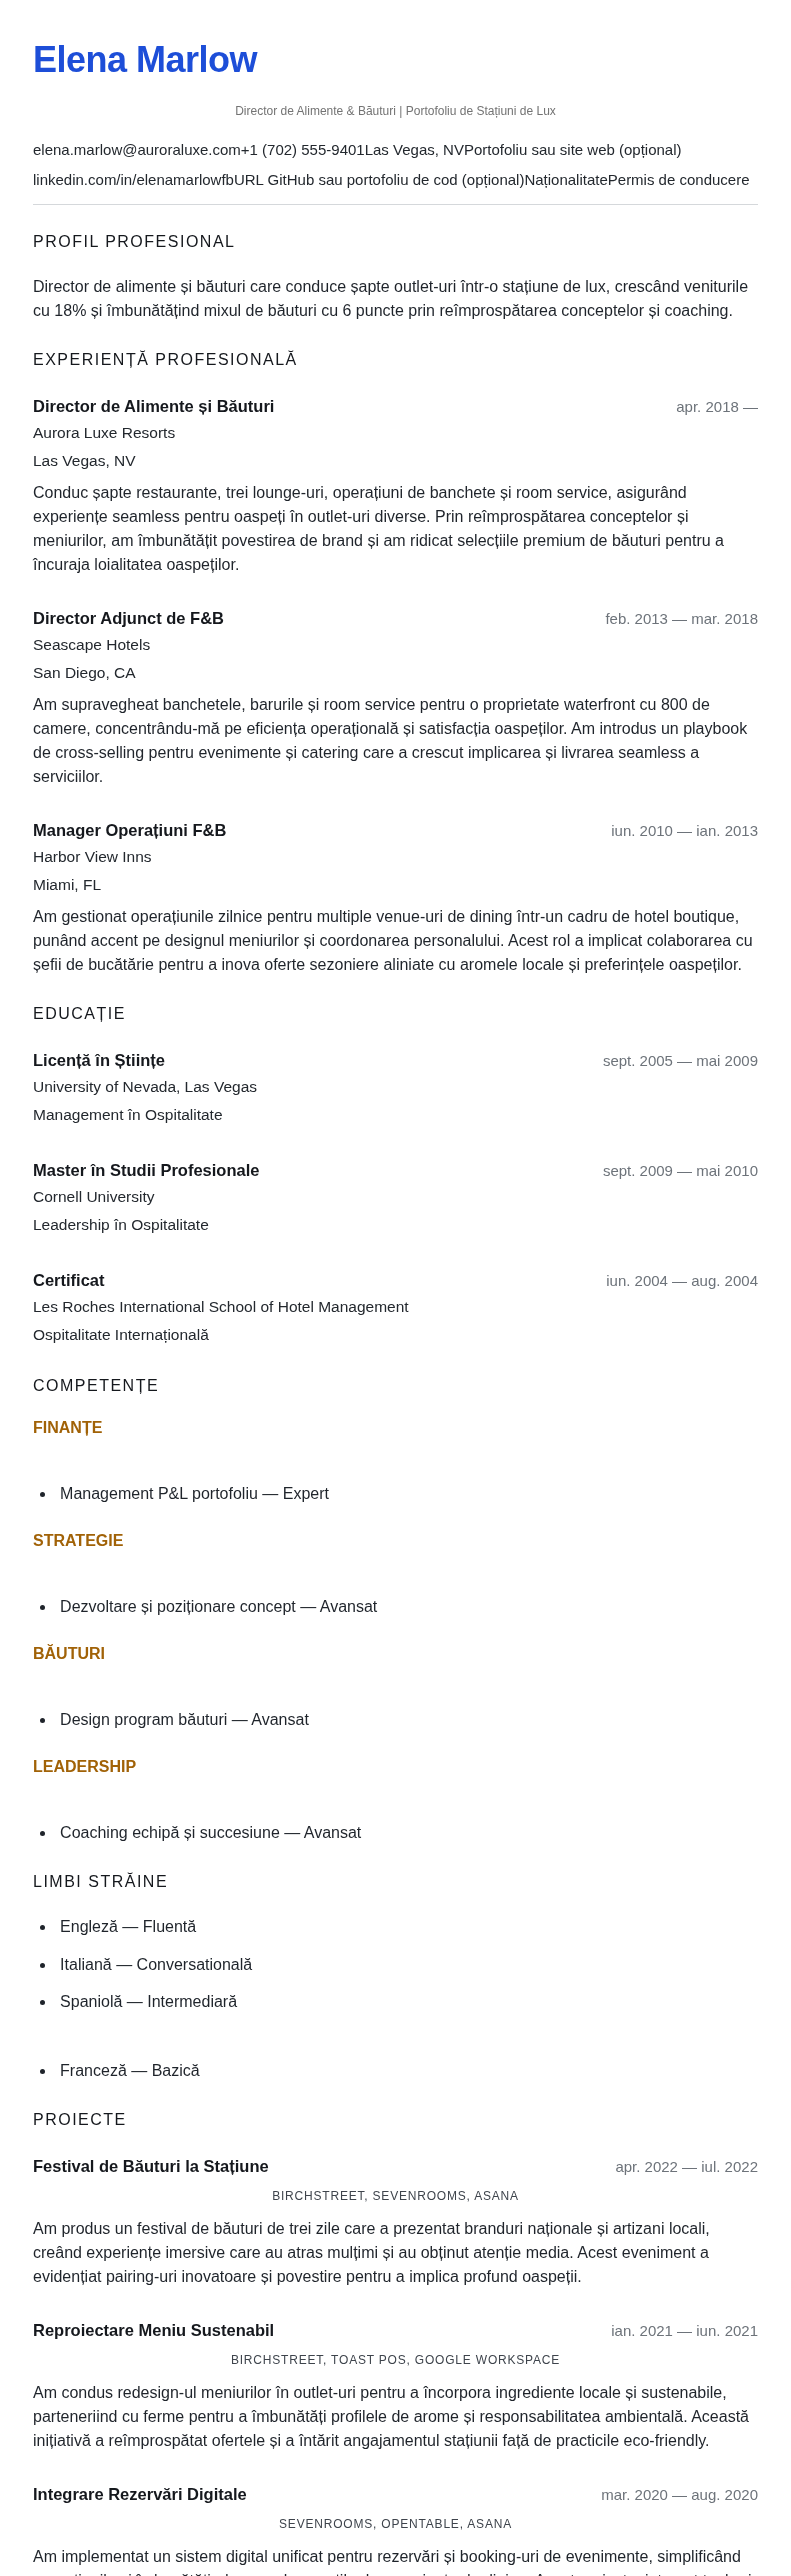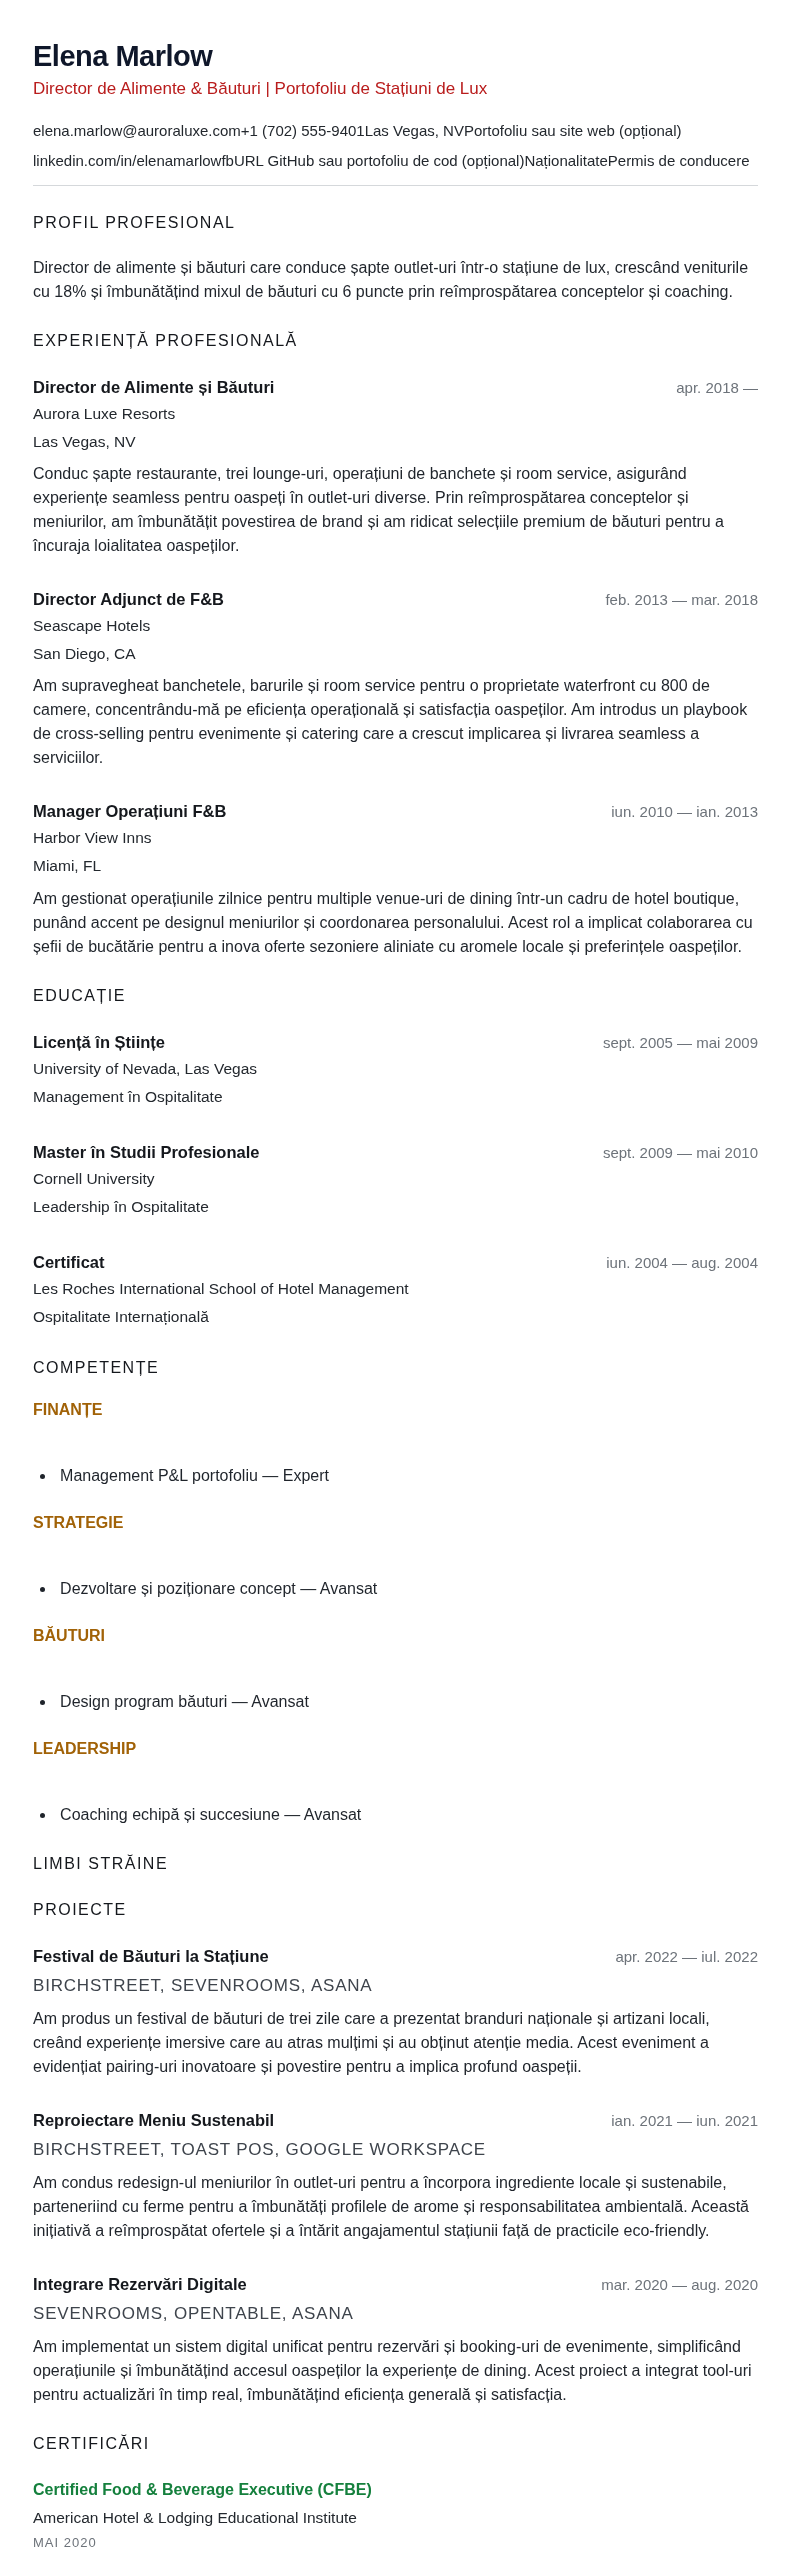--- a/index.html
+++ b/index.html
@@ -6,32 +6,33 @@
   body {
     width: 791px;
     font-family: "Liberation Sans", "DejaVu Sans", sans-serif;
     color: #1f242b;
     -webkit-font-smoothing: antialiased;
   }
   .page { padding: 40px 33px 57px 33px; }
 
   
   .name {
-    font-size: 29px;
+    font-size: 36px;
     font-weight: 700;
     letter-spacing: -0.5px;
-    color: #0f172a;
-    margin: 0 0 5px 0;
+    color: #1d4ed8;
+    margin: 0 0 23px 0;
     line-height: 1.12;
   }
   .subtitle {
-    font-size: 17px;
-    color: #b91c1c;
+    font-size: 12px;
+    color: #737373;
     margin: 0 0 14.4px 0;
     line-height: 1.4;
+    text-align: center;
   }
   .contact {
     font-size: 15px;
     color: #23282e;
     line-height: 30px;
     margin: 0 0 9.3px 0;
   }
   .contact span { display: inline-block; }
   .divider {
     border: none;
@@ -80,25 +81,26 @@
   }
   .entry-sub {
     grid-column: 1;
     font-size: 15.5px;
     color: #23282e;
     line-height: 28px;
   }
   .entry-desc { margin-top: 6.2px; }
 
   .proj-tools {
-    font-size: 17px;
+    font-size: 12px;
     letter-spacing: 0.8px;
     color: #3e444c;
     margin: 7.2px 0 10.3px 0;
     line-height: 20.6px;
+    text-align: center;
   }
 
   
   .skill-block { margin: 0 0 26px 0; }
   .skill-cat {
     font-size: 16px;
     font-weight: 700;
     color: #a16207;
     margin: 0 0 13.4px 0;
     text-transform: uppercase;
@@ -251,20 +253,26 @@
         <div class="skill-cat">LEADERSHIP</div>
         <ul class="bullets">
           <li>Coaching echipă și succesiune — Avansat</li>
         </ul>
       </div>
 
   </section>
 
   <section>
     <h2 class="section-heading">LIMBI STRĂINE</h2>
+    <ul class="bullets">
+        <li>Engleză — Fluentă</li>
+        <li>Italiană — Conversatională</li>
+        <li>Spaniolă — Intermediară</li>
+        <li>Franceză — Bazică</li>
+      </ul>
   </section>
 
   <section>
     <h2 class="section-heading">PROIECTE</h2>
 
       <div class="entry">
         <div class="entry-grid">
           <span class="entry-title">Festival de Băuturi la Stațiune</span>
           <span class="entry-date">apr. 2022 — iul. 2022</span>
         </div>

